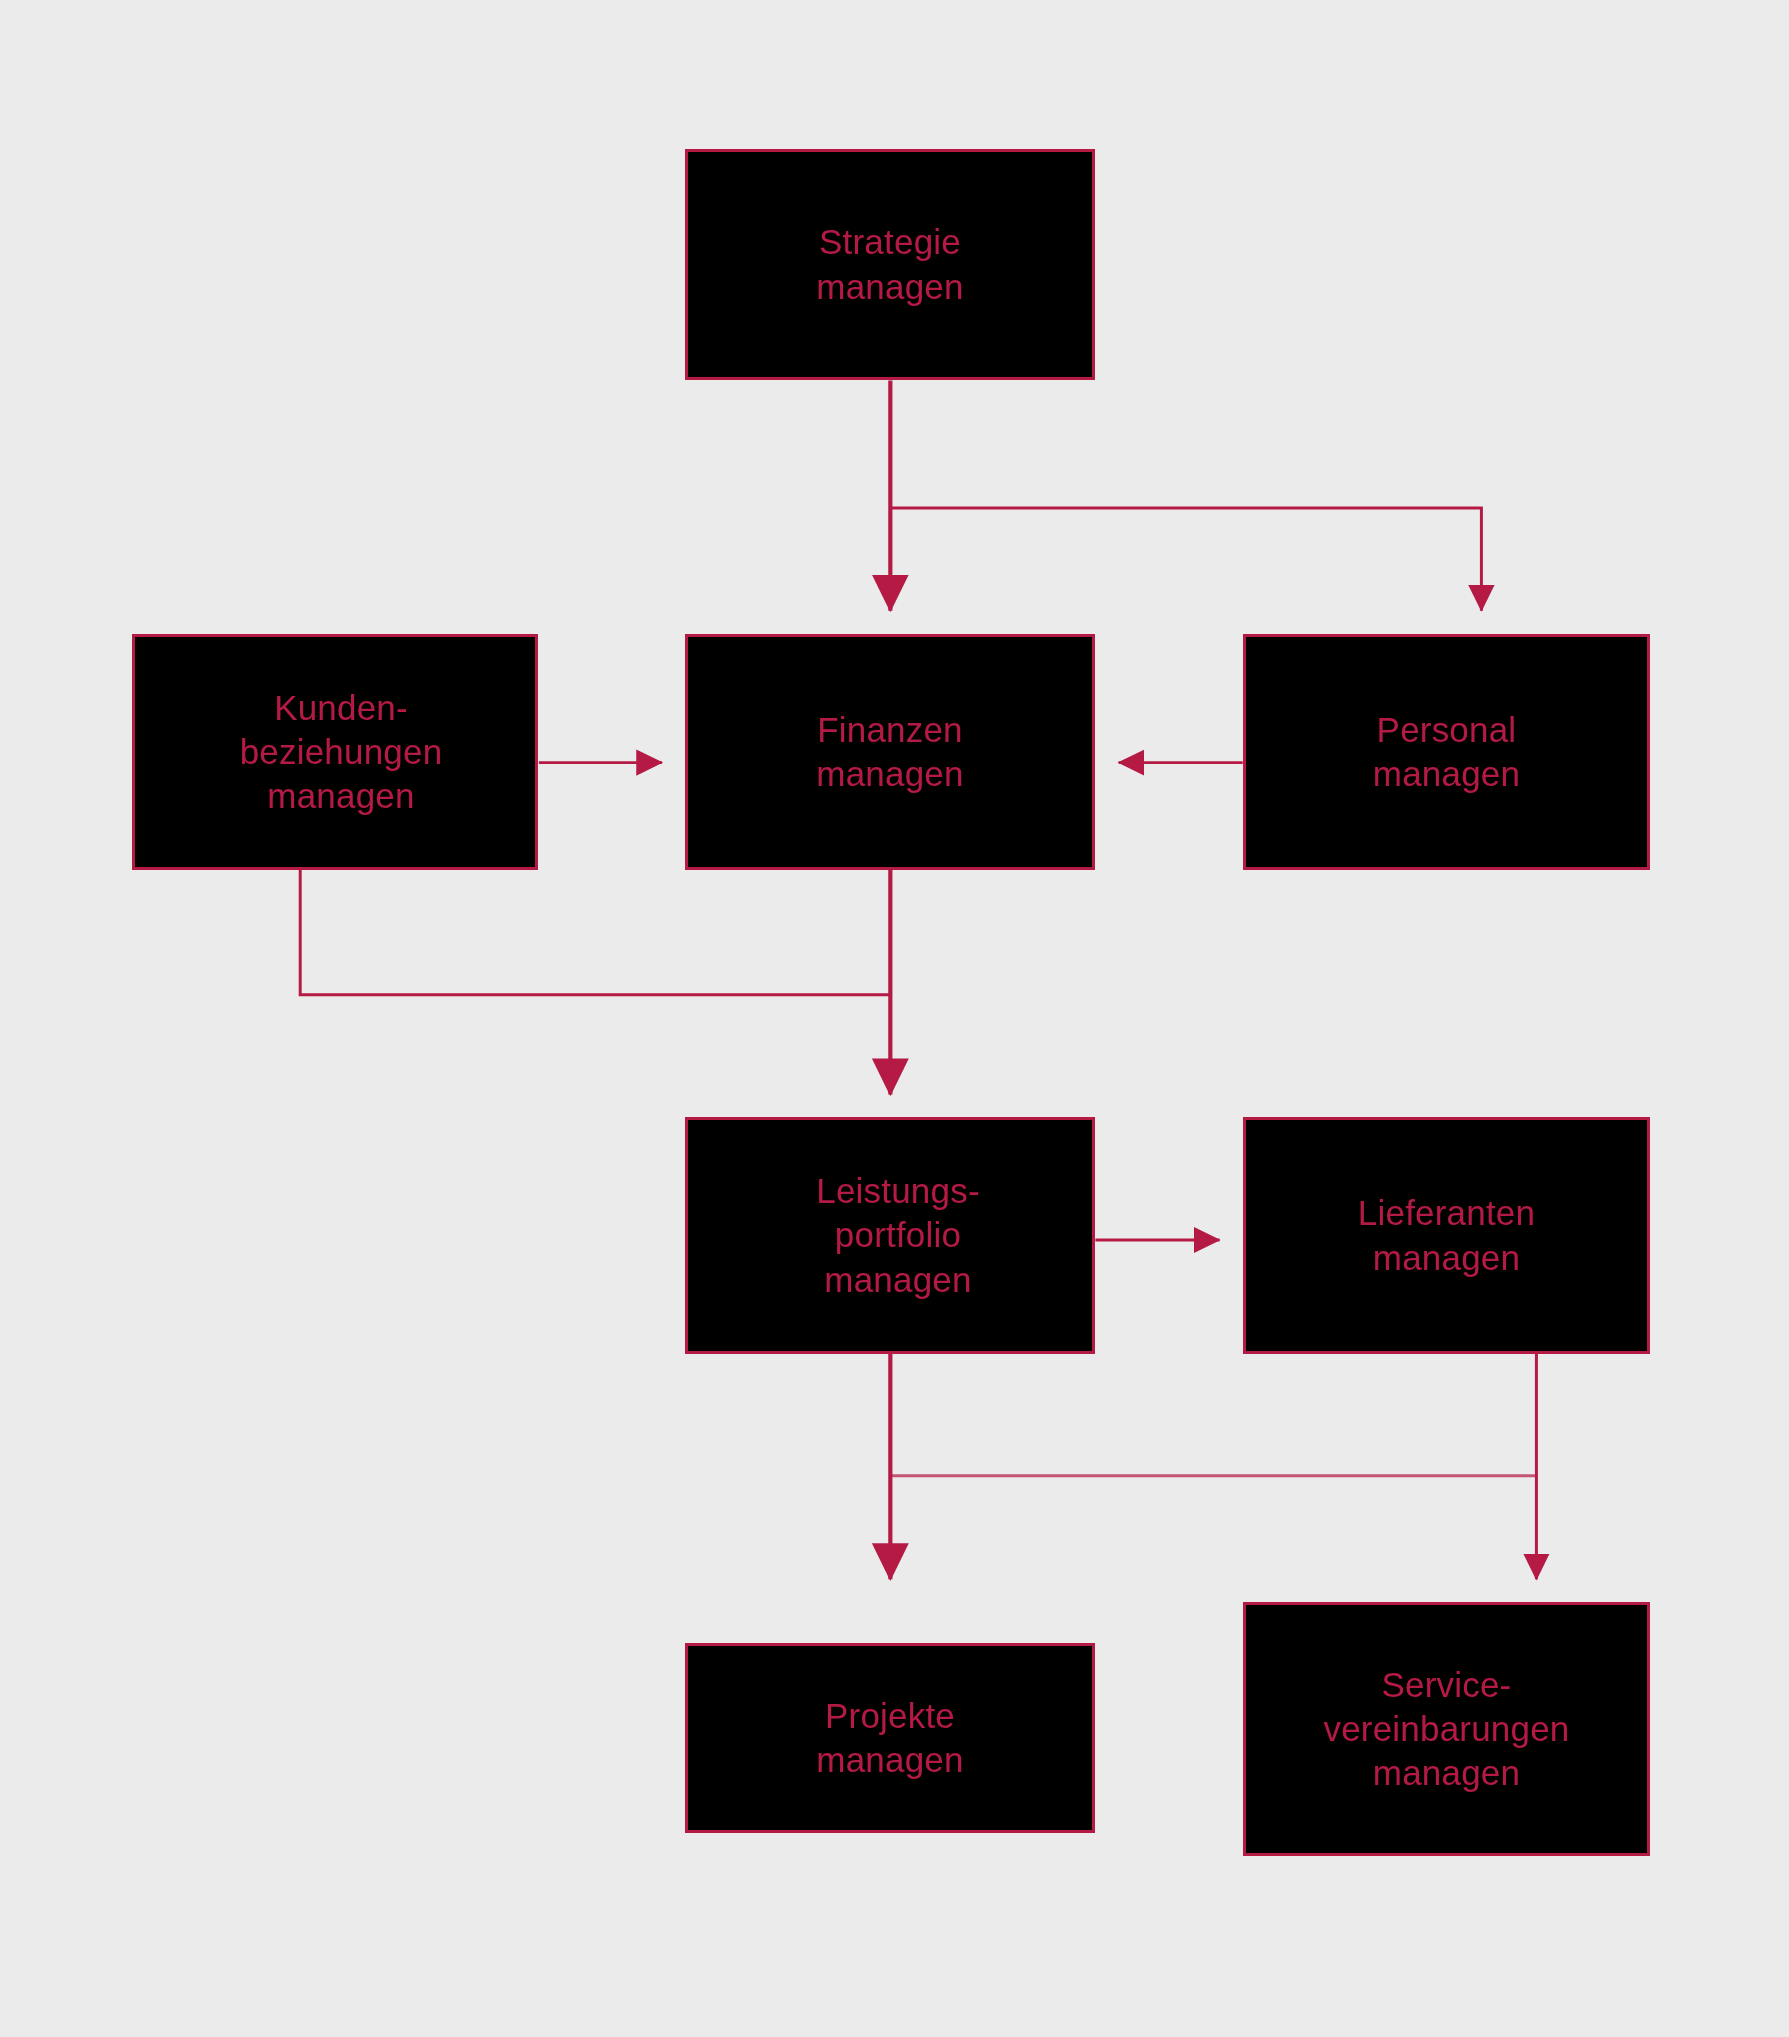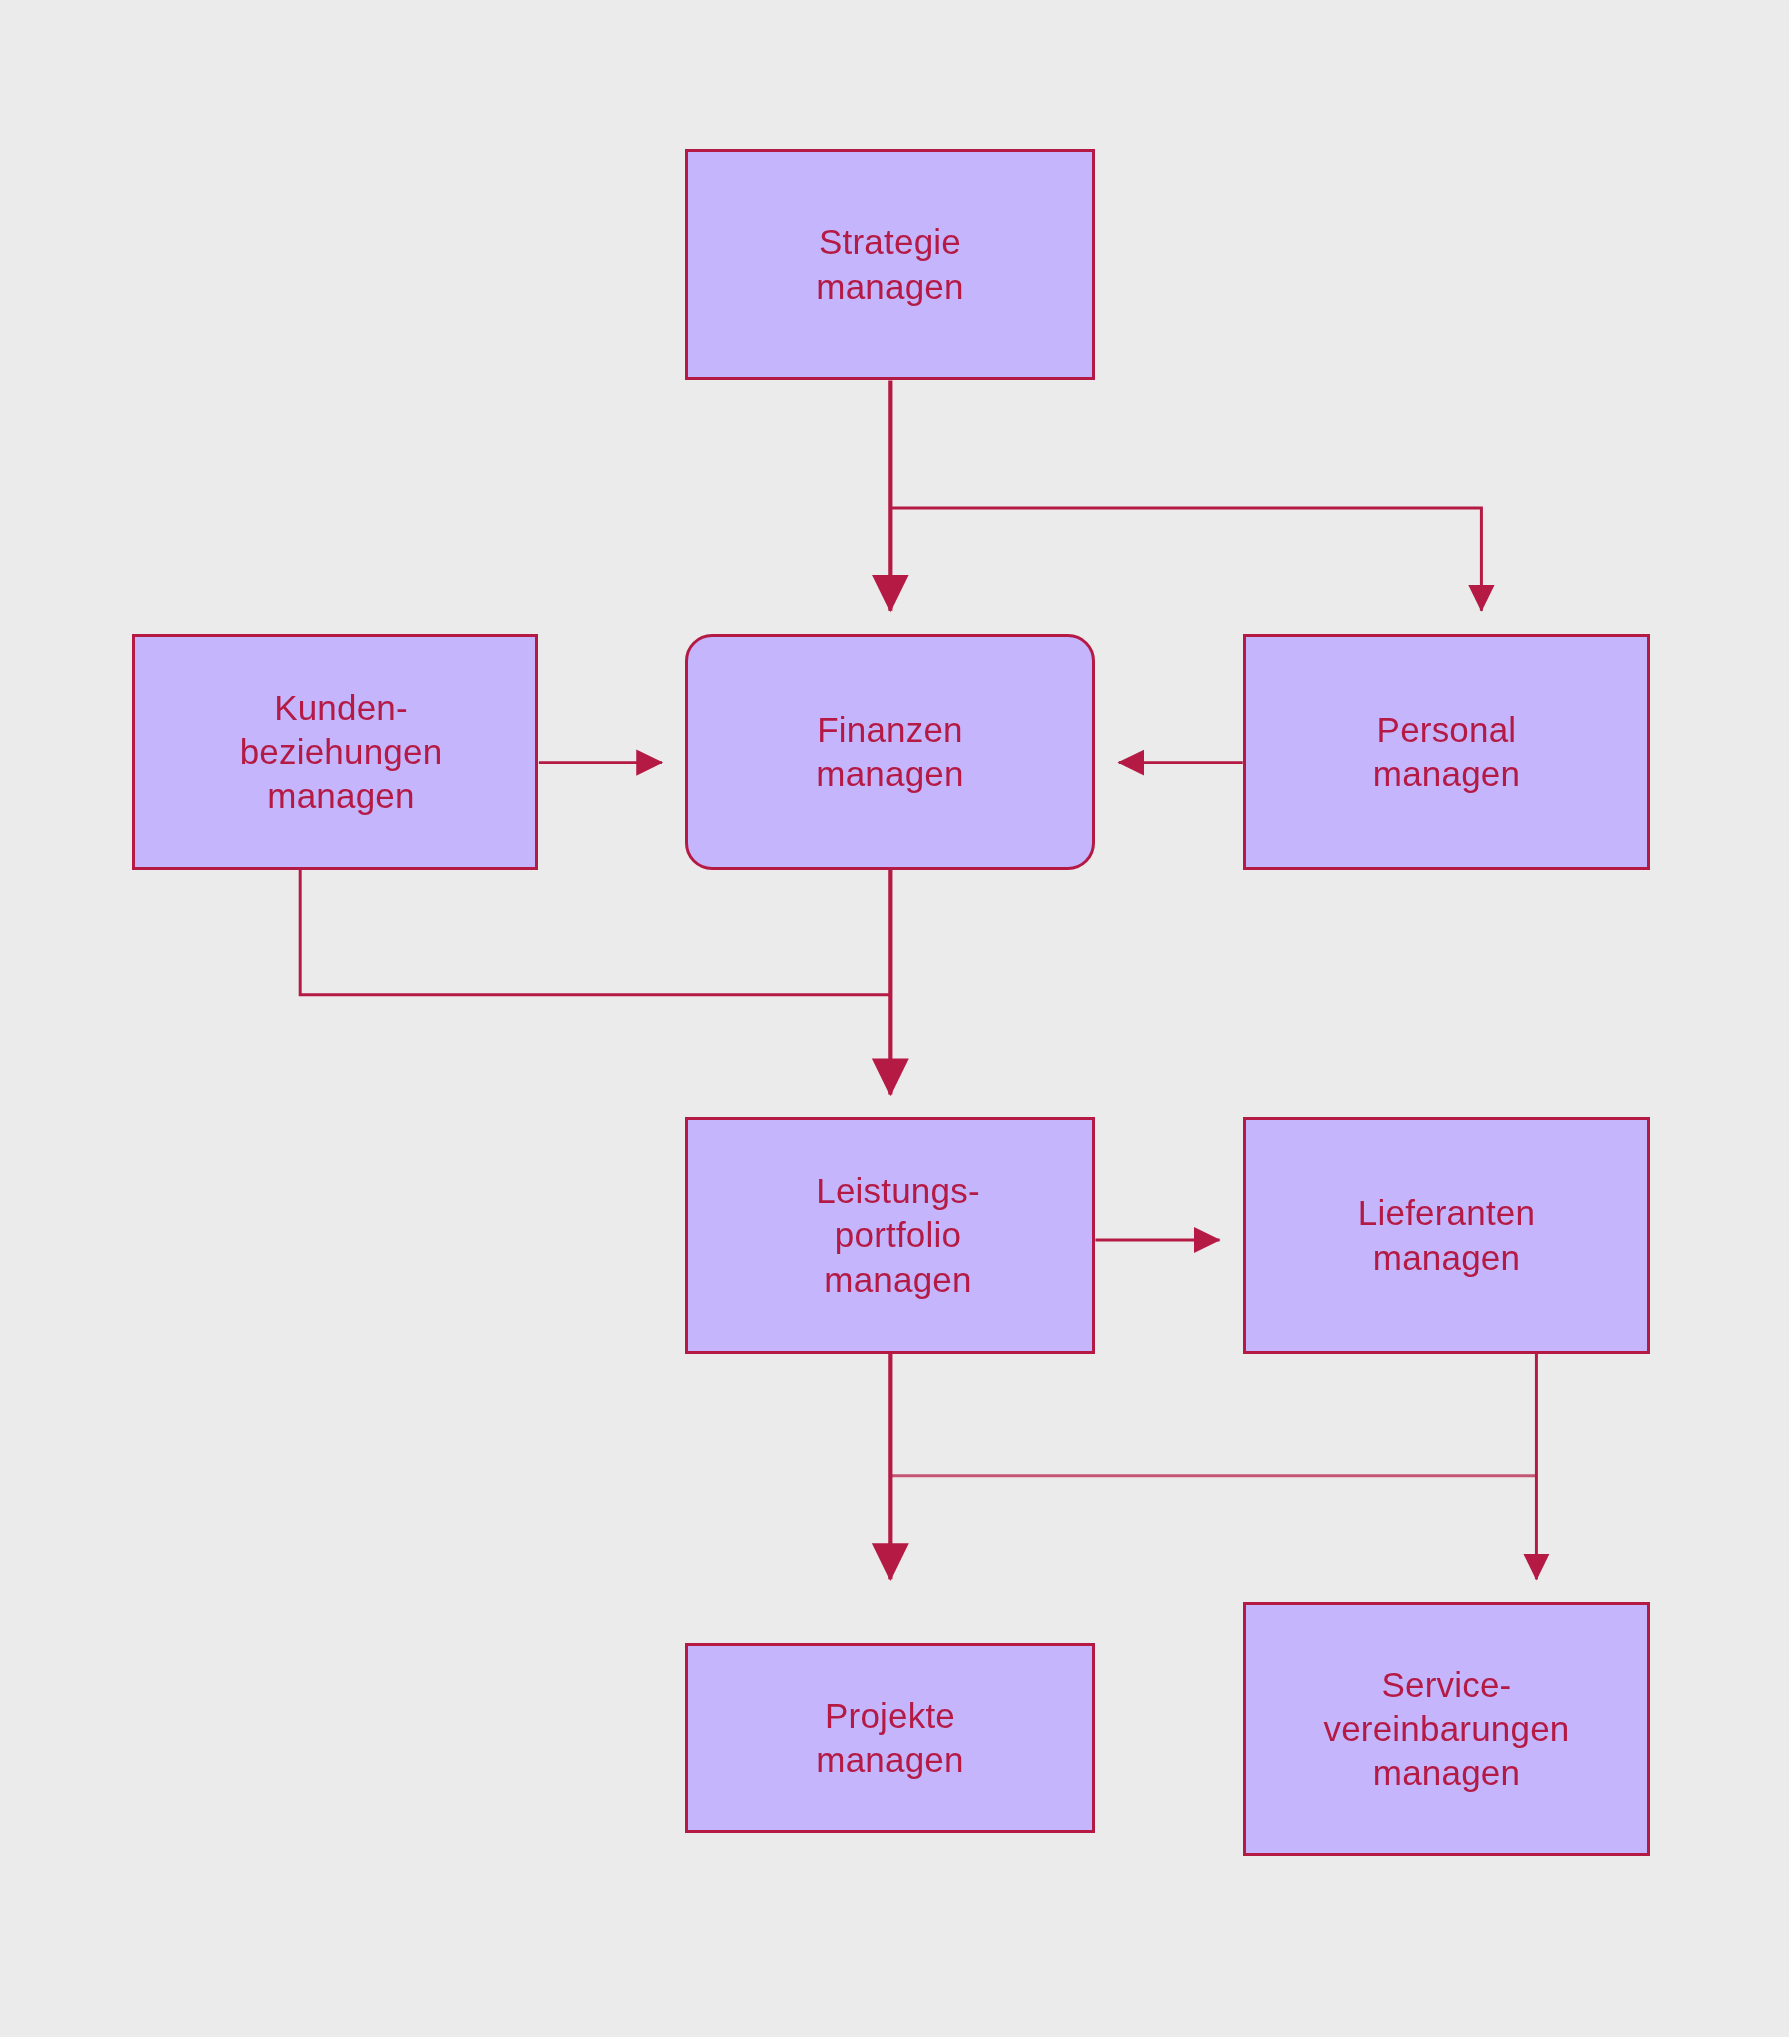--- a/index.html
+++ b/index.html
@@ -21,21 +21,21 @@
     position: absolute;
     left: 0;
     top: 0;
     width: 1790px;
     height: 2038px;
     pointer-events: none;
   }
   .node {
     position: absolute;
     box-sizing: border-box;
-    background: #c4b5fd;
+    background: #000000;
     border: 3.7px solid #b51a45;
     display: flex;
     align-items: center;
     justify-content: center;
     text-align: center;
     color: #b51a45;
     font-size: 35px;
     line-height: 1.26;
     letter-spacing: 0.2px;
     white-space: pre-line;
@@ -99,21 +99,21 @@
     <span>Strategie
 managen</span>
   </div>
 
   <div class="node" style="left:132px; top:634px; width:406px; height:236px;padding-left:12px;">
     <span>Kunden-
 beziehungen
 managen</span>
   </div>
 
-  <div class="node" style="left:685px; top:634px; width:410px; height:236px;border-radius:27px;">
+  <div class="node" style="left:685px; top:634px; width:410px; height:236px;">
     <span>Finanzen
 managen</span>
   </div>
 
   <div class="node" style="left:1243px; top:634px; width:407px; height:236px;">
     <span>Personal
 managen</span>
   </div>
 
   <div class="node" style="left:685px; top:1117px; width:410px; height:237px;padding-left:16px;">

